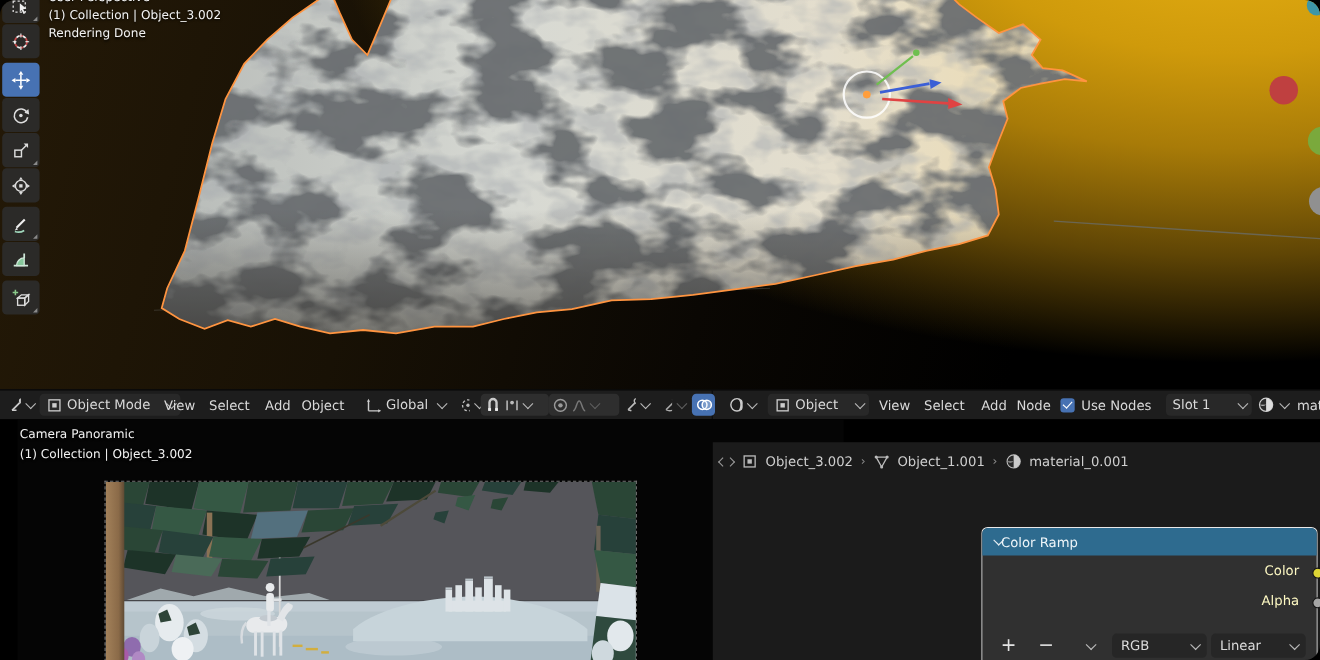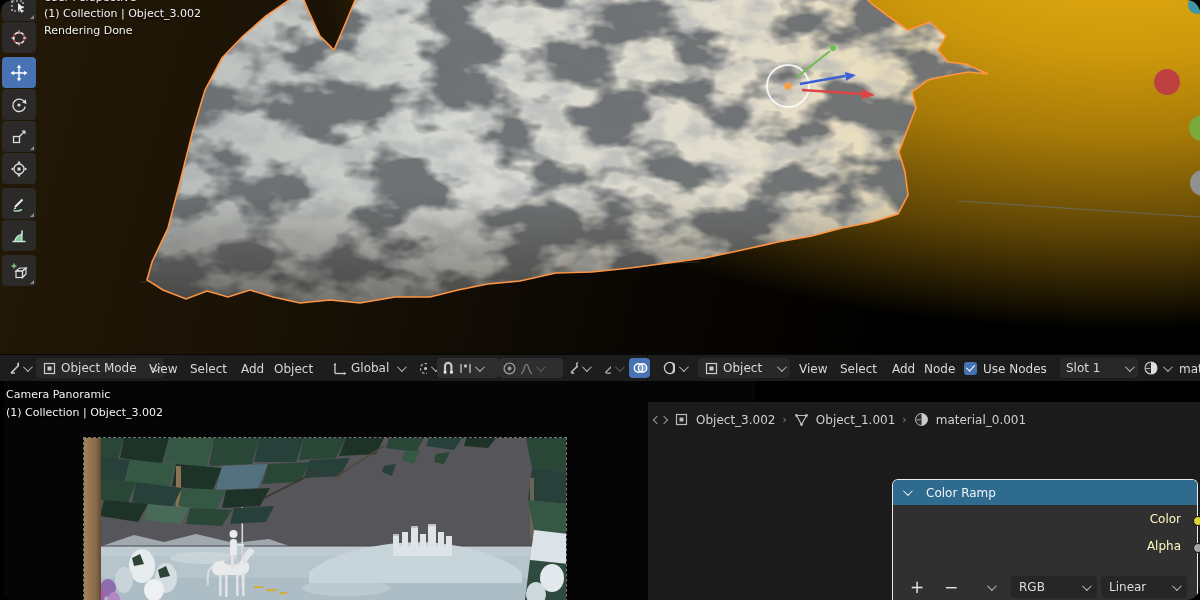--- a/index.html
+++ b/index.html
@@ -37,34 +37,34 @@
     transform:rotate(45deg) translateY(-2px);display:inline-block;flex:0 0 auto;}
   .chev.dim{border-color:#5e5e5e;}
   .grp{position:absolute;top:3px;height:20px;background:#2e2e2e;border-radius:4px;
     display:flex;align-items:center;padding:0 3px;gap:2px;}
   .blue-toggle{position:absolute;top:3px;width:21px;height:20px;background:#4772b3;border-radius:4px;
     display:flex;align-items:center;justify-content:center;}
   .checkbox{width:13px;height:13px;background:#4772b3;border-radius:3px;position:relative;flex:0 0 auto;}
   .checkbox::after{content:"";position:absolute;left:3.5px;top:1px;width:4px;height:7px;
     border-right:1.8px solid #fff;border-bottom:1.8px solid #fff;transform:rotate(42deg);}
   
-  #cam-viewport{position:absolute;left:4px;top:381px;width:751px;height:219px;background:#050505;overflow:hidden;}
+  #cam-viewport{position:absolute;left:16px;top:381px;width:751px;height:219px;background:#050505;overflow:hidden;}
   #cam-frame{position:absolute;left:79px;top:56px;width:484px;height:170px;
     border:1px dashed rgba(255,255,255,.45);box-sizing:border-box;overflow:hidden;}
   
   #shader-editor{position:absolute;left:648px;top:402px;width:552px;height:219px;background:#1b1b1b;overflow:hidden;}
   #breadcrumb{position:absolute;left:6px;top:10px;display:flex;align-items:center;gap:7px;
     font-size:12px;color:#cfcfcf;}
   .bc-sep{color:#8a8a8a;font-size:11px;}
   .cc{width:5px;height:5px;display:inline-block;border-left:1.4px solid #9a9a9a;border-bottom:1.4px solid #9a9a9a;}
   
   #node{position:absolute;left:244px;top:77px;width:306px;height:142px;background:#303030;
     border:1px solid #e9e9e9;border-bottom:none;border-radius:6px 6px 0 0;box-sizing:border-box;}
   #node-header{position:absolute;left:0;top:0;right:0;height:25px;background:#2e6b8f;
-    border-radius:5px 5px 0 0;display:flex;align-items:center;gap:16px;padding:0 10px;
+    border-radius:5px 5px 0 0;display:flex;align-items:center;gap:0;padding:0 10px;
     font-size:12px;color:#eef5f9;}
   #node-header .chev{border-color:#e6eef3;}
   .out-label{position:absolute;right:16px;font-size:12px;color:#fef9c3;}
   .socket{position:absolute;right:-6px;width:10px;height:10px;border-radius:50%;border:1px solid #141414;box-sizing:border-box;}
   .flatbtn{position:absolute;top:96px;height:22px;display:flex;align-items:center;justify-content:center;
     color:#e2e2e2;font-size:15px;}
   .nd-dd{position:absolute;top:96px;height:22px;background:#262626;border-radius:4px;
     display:flex;align-items:center;justify-content:space-between;padding:0 8px;
     font-size:12px;color:#dcdcdc;box-sizing:border-box;}
   #ramp-bar{position:absolute;left:10px;top:126px;width:282px;height:24px;border:1px solid #121212;

